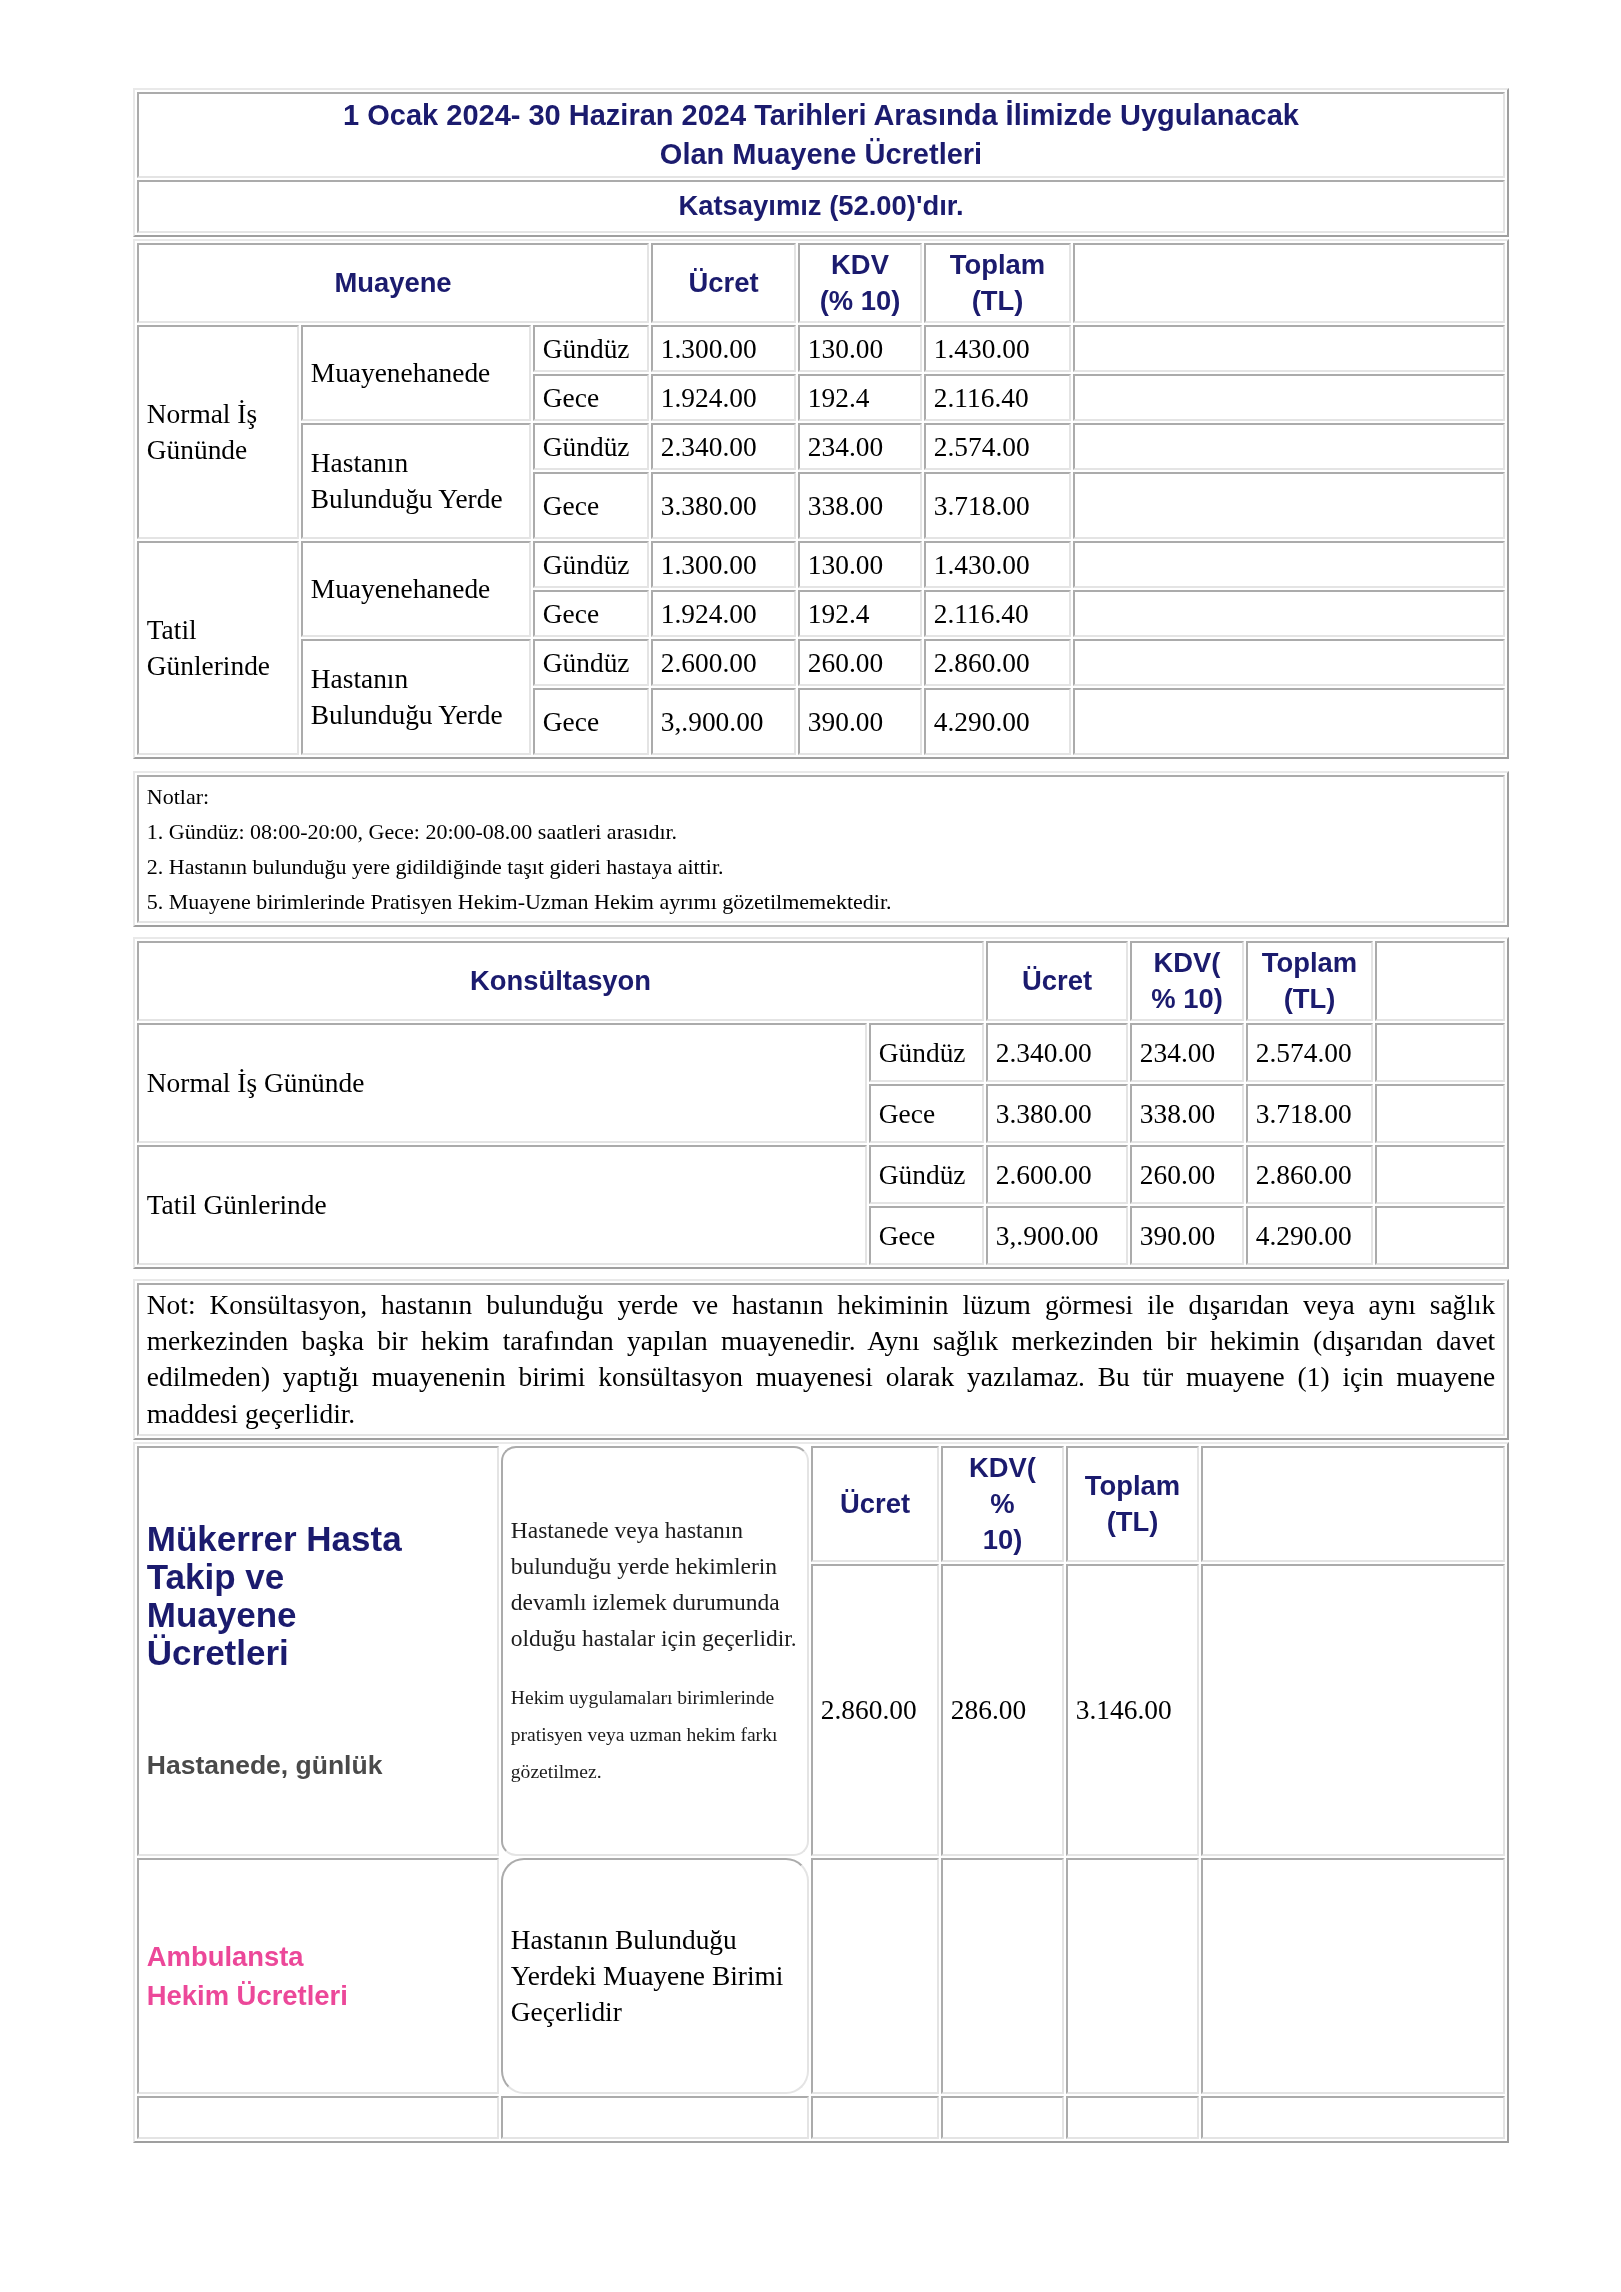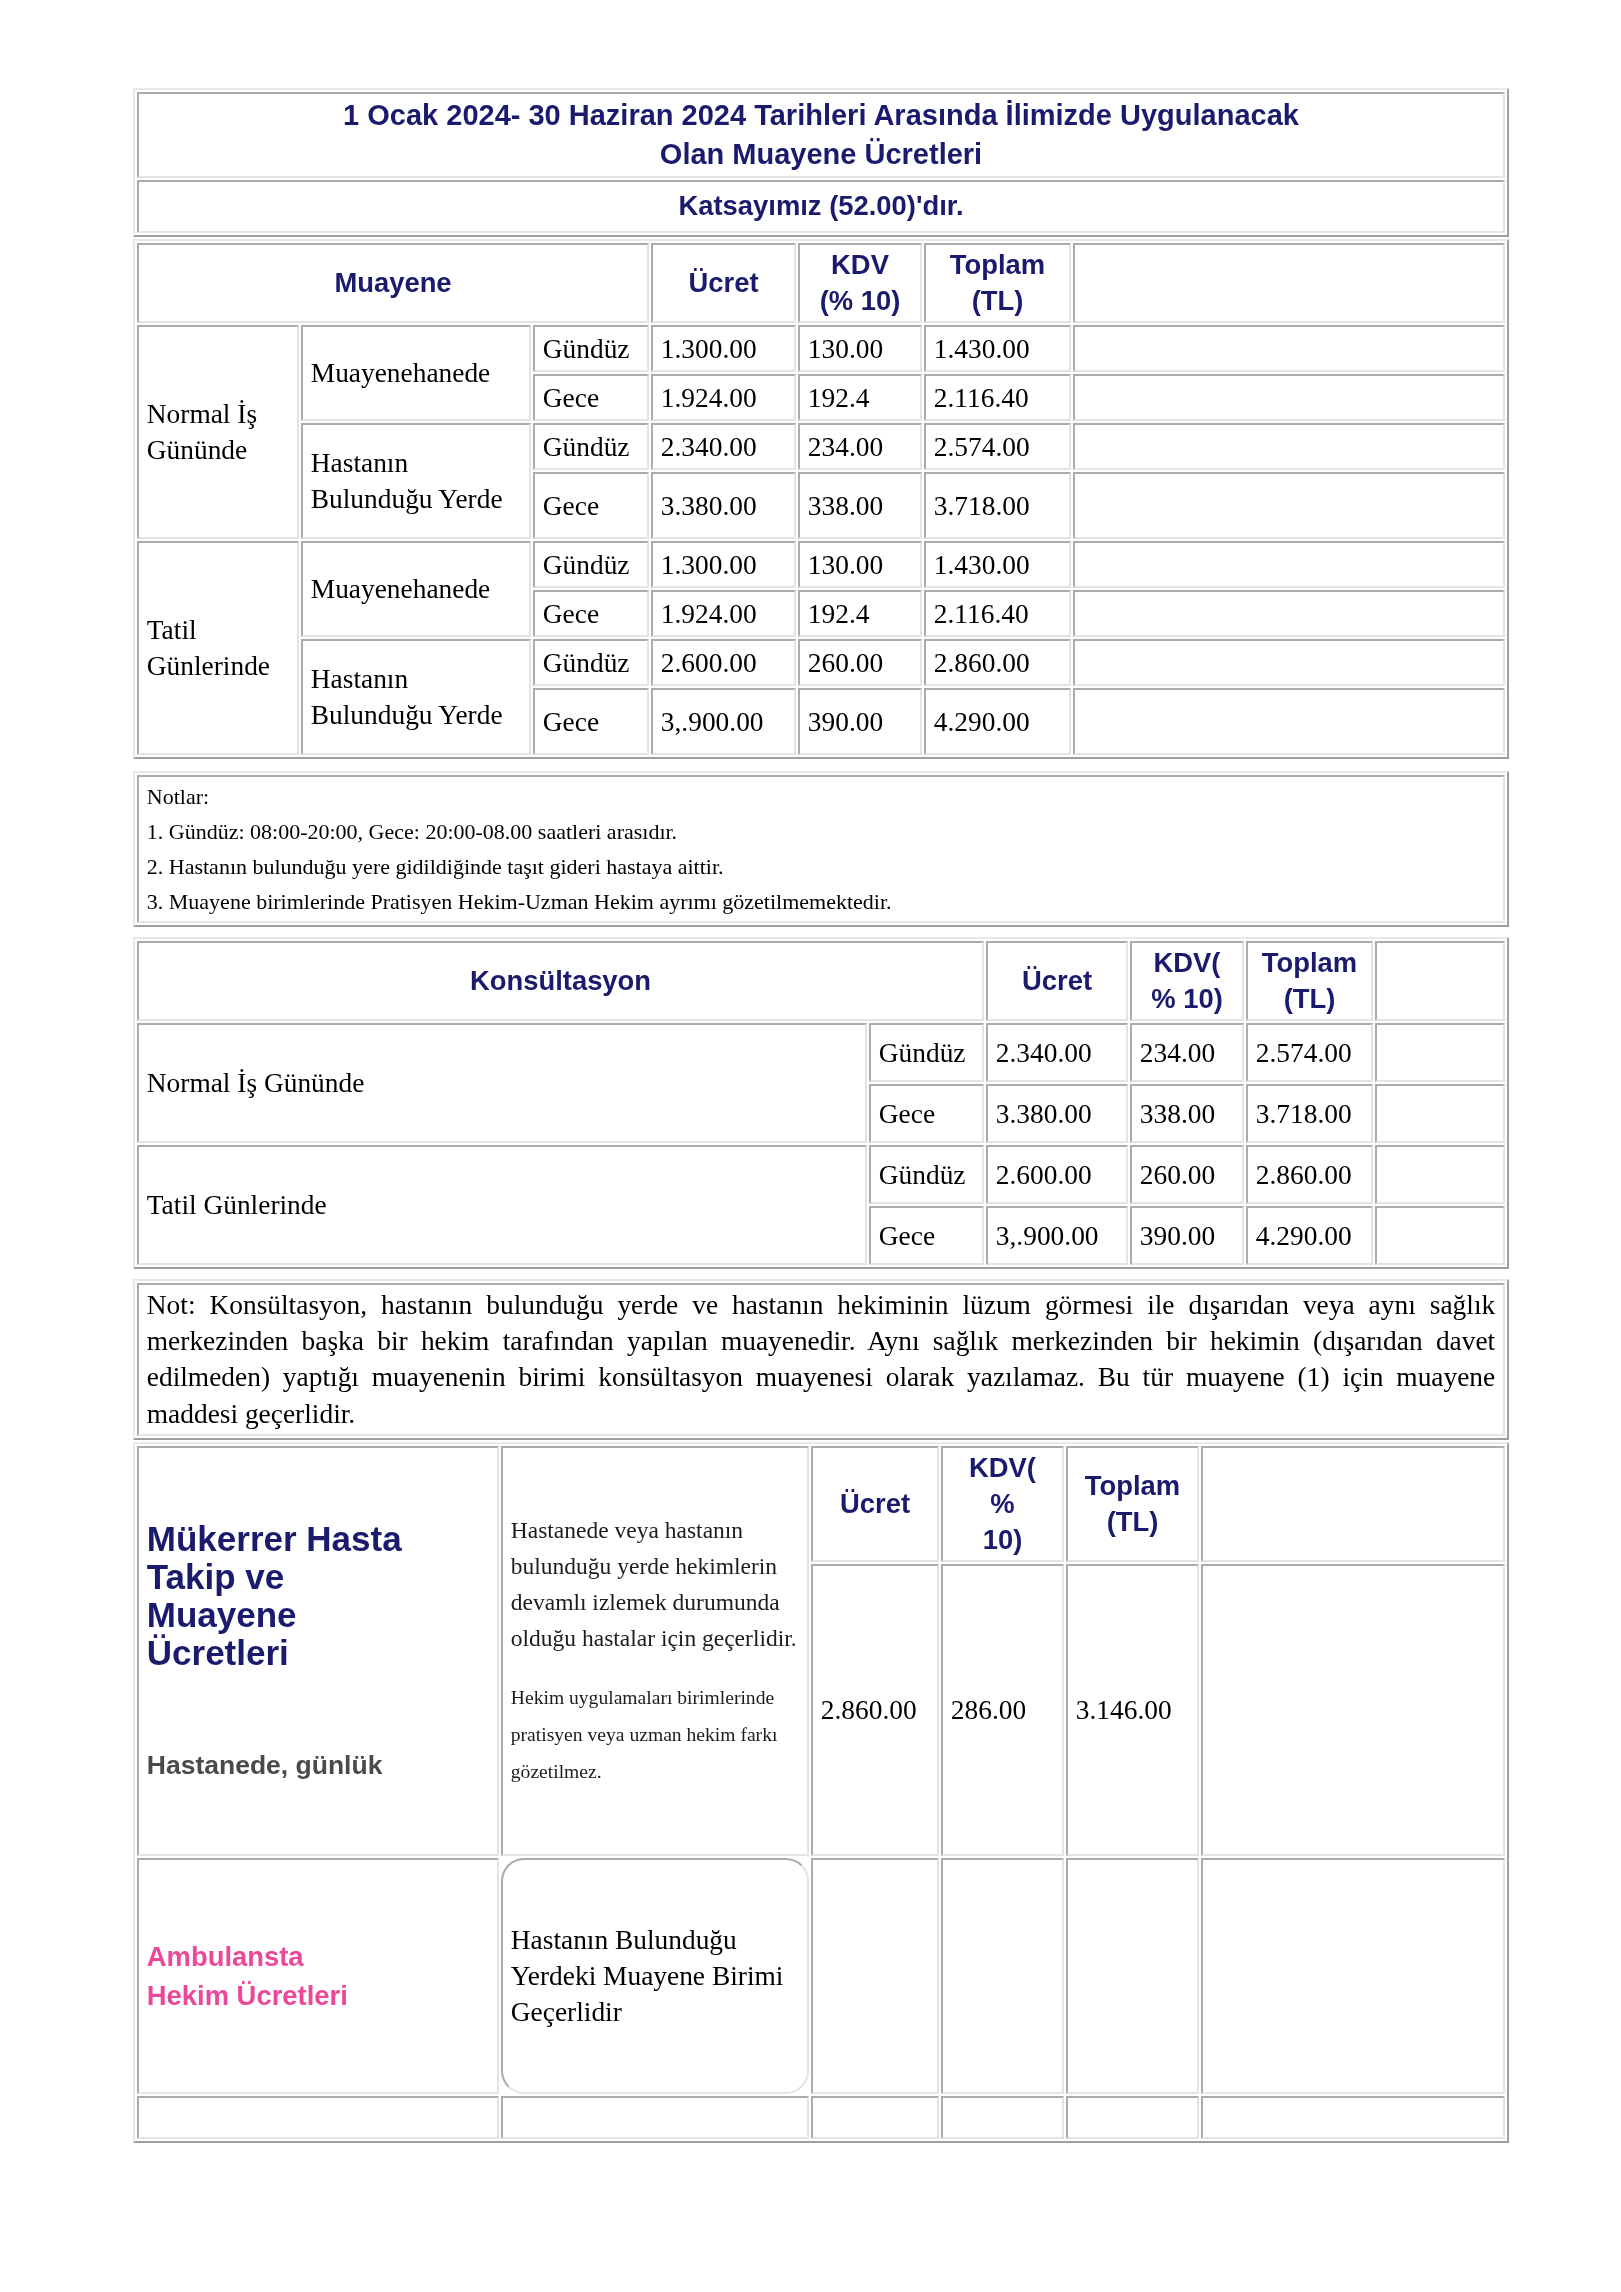--- a/index.html
+++ b/index.html
@@ -47,21 +47,21 @@
   td.note-cell { padding:3.9px 11.8px; font-size:26.5px; line-height:35px; vertical-align:top; }
   td.note-cell.just { text-align:justify; }
   .note-line { font-size:22px; line-height:35px; }
 
   
   td.muk-label { vertical-align:top; padding-top:7.8px; }
   .muk-title { font-family:"Liberation Sans", sans-serif; font-weight:bold; color:#1b1b6e;
                font-size:35px; line-height:38px; max-width:257px; }
   .muk-sub   { font-family:"Liberation Sans", sans-serif; font-weight:bold; color:#4a4a4a;
                font-size:26.5px; margin-top:76px; }
-  td.muk-desc { vertical-align:top; padding-top:5.9px; color:#1c1c1c; }
+  td.muk-desc { vertical-align:top; padding-top:5.9px; color:#1c1c1c;border-radius:15px; }
   .muk-desc-1 { font-size:23.5px; line-height:36px; margin:0; }
   .muk-desc-2 { font-size:19.6px; line-height:37px; margin:23.5px 0 0 0; }
   .amb-title  { font-family:"Liberation Sans", sans-serif; font-weight:bold; color:#ec4899;
                 font-size:27.4px; line-height:39px; max-width:233px; display:inline-block; }
   td.amb-desc { font-size:27.4px; line-height:37px;border-radius:23px; }
 </style>
 </head>
 <body>
 
 <div class="page">
@@ -163,21 +163,21 @@
   </tbody>
     </table>
 
   <table class="tbl gap10">
     <tbody>
         <tr>
       <td class="note-cell">
         <div class="note-line">Notlar:</div>
         <div class="note-line">1. Gündüz: 08:00-20:00, Gece: 20:00-08.00 saatleri arasıdır.</div>
         <div class="note-line">2. Hastanın bulunduğu yere gidildiğinde taşıt gideri hastaya aittir.</div>
-        <div class="note-line">3. Muayene birimlerinde Pratisyen Hekim-Uzman Hekim ayrımı gözetilmemektedir.</div>
+        <div class="note-line">5. Muayene birimlerinde Pratisyen Hekim-Uzman Hekim ayrımı gözetilmemektedir.</div>
       </td>
     </tr>
   </tbody>
     </table>
 
   <table class="tbl gap10">
     <colgroup>
       <col style="width:730px">
         <col style="width:115px">
         <col style="width:142px">

